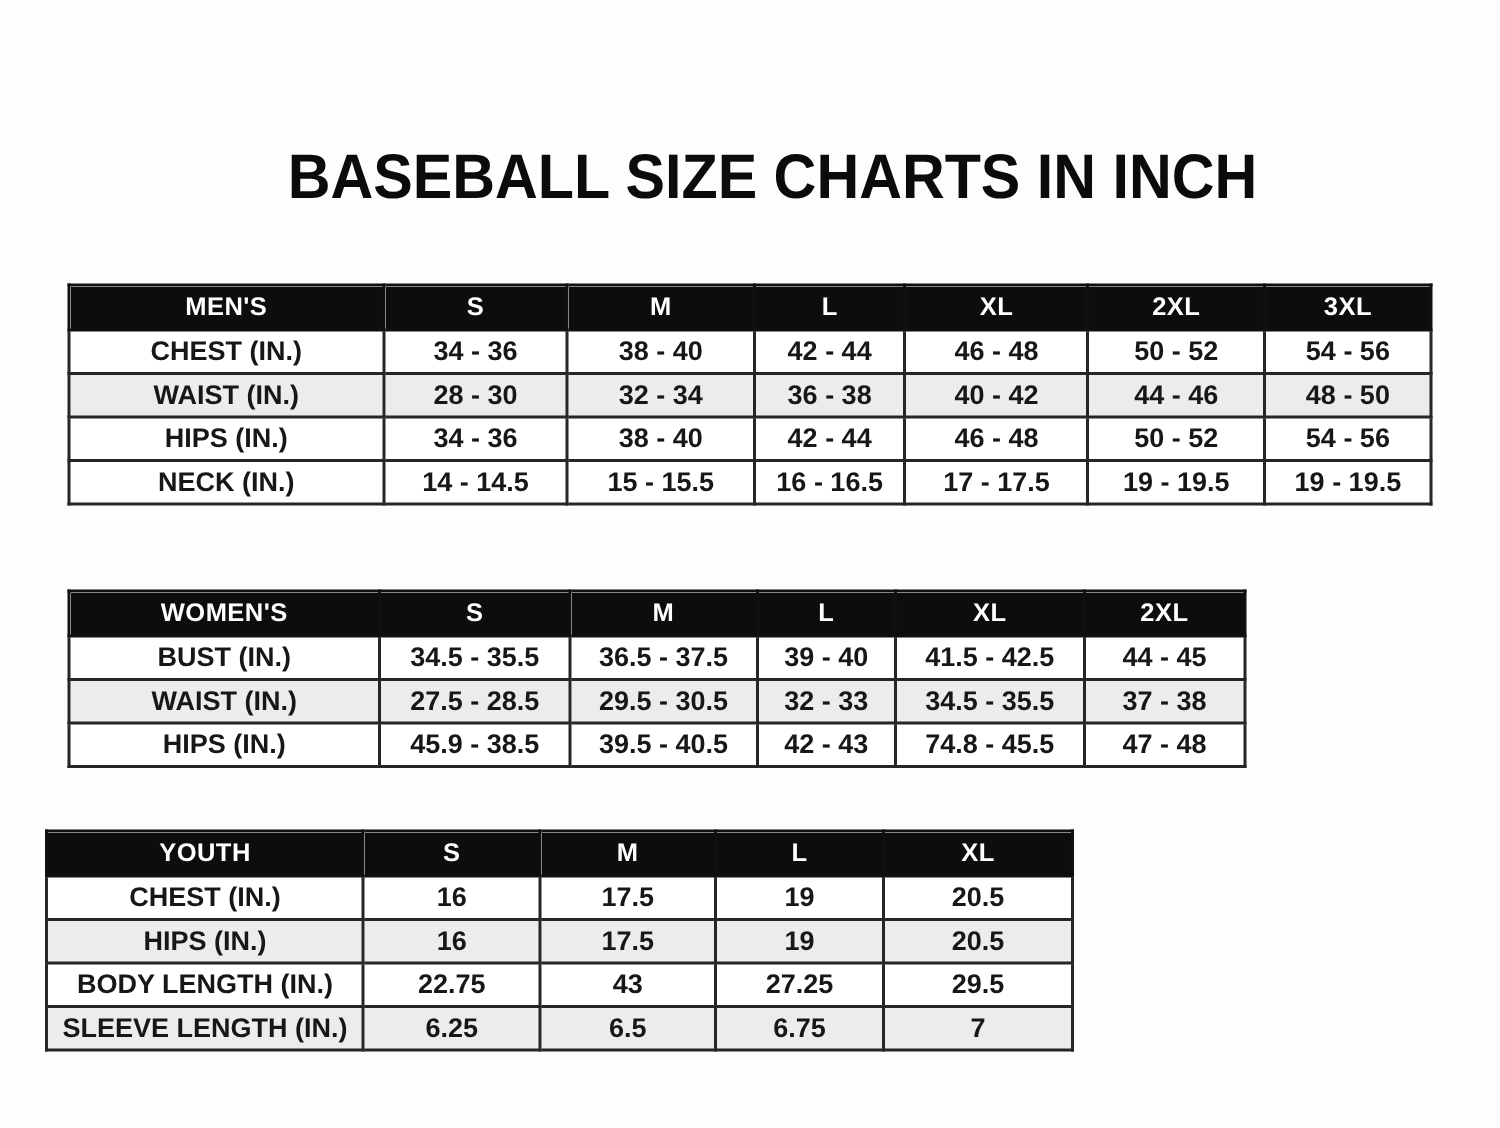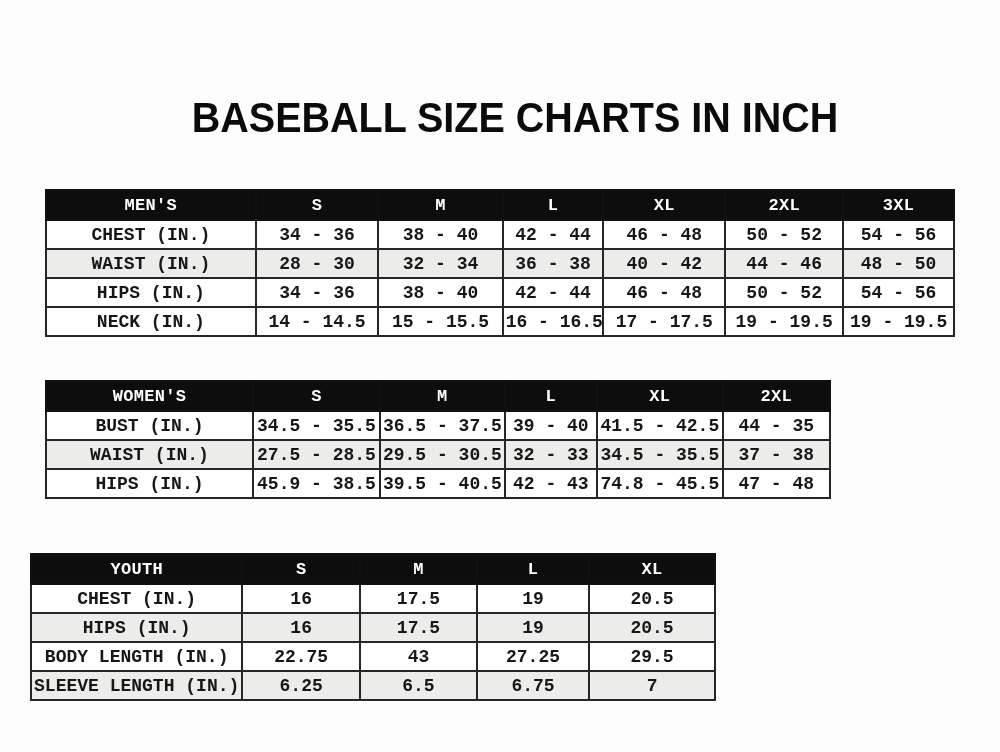--- a/index.html
+++ b/index.html
@@ -16,28 +16,27 @@
     text-align:center;
     font-size:42px;font-weight:800;
     color:#0b0b0b;
     letter-spacing:0px;
     transform:scaleX(0.94);
     white-space:nowrap;
   }
 
   .tbl-wrap{position:absolute;}
   #t0{left:45px;top:189px;width:910px;}
-  #t1{left:45px;top:380px;width:786px;}
+  #t1{left:45px;top:393px;width:786px;}
   #t2{left:30px;top:553px;width:686px;}
 
   table.size-table{
     width:100%;
     border-collapse:collapse;
     table-layout:fixed;
-    font-family:Liberation Mono, monospace;
   }
   table.size-table th{
     background:var(--header-bg,#0d0d0d);
     color:var(--header-fg,#ffffff);
     font-size:17px;font-weight:700;
     height:28px;
     text-align:center;
     border:2px solid #101010;
     padding:0 2px;
     letter-spacing:.3px;
@@ -167,21 +166,21 @@
             <th>2XL</th>
           </tr>
         </thead>
         <tbody>
           <tr>
             <td>BUST (IN.)</td>
             <td>34.5 - 35.5</td>
             <td>36.5 - 37.5</td>
             <td>39 - 40</td>
             <td>41.5 - 42.5</td>
-            <td>44 - 35</td>
+            <td>44 - 45</td>
           </tr>
           <tr class="alt">
             <td>WAIST (IN.)</td>
             <td>27.5 - 28.5</td>
             <td>29.5 - 30.5</td>
             <td>32 - 33</td>
             <td>34.5 - 35.5</td>
             <td>37 - 38</td>
           </tr>
           <tr>

